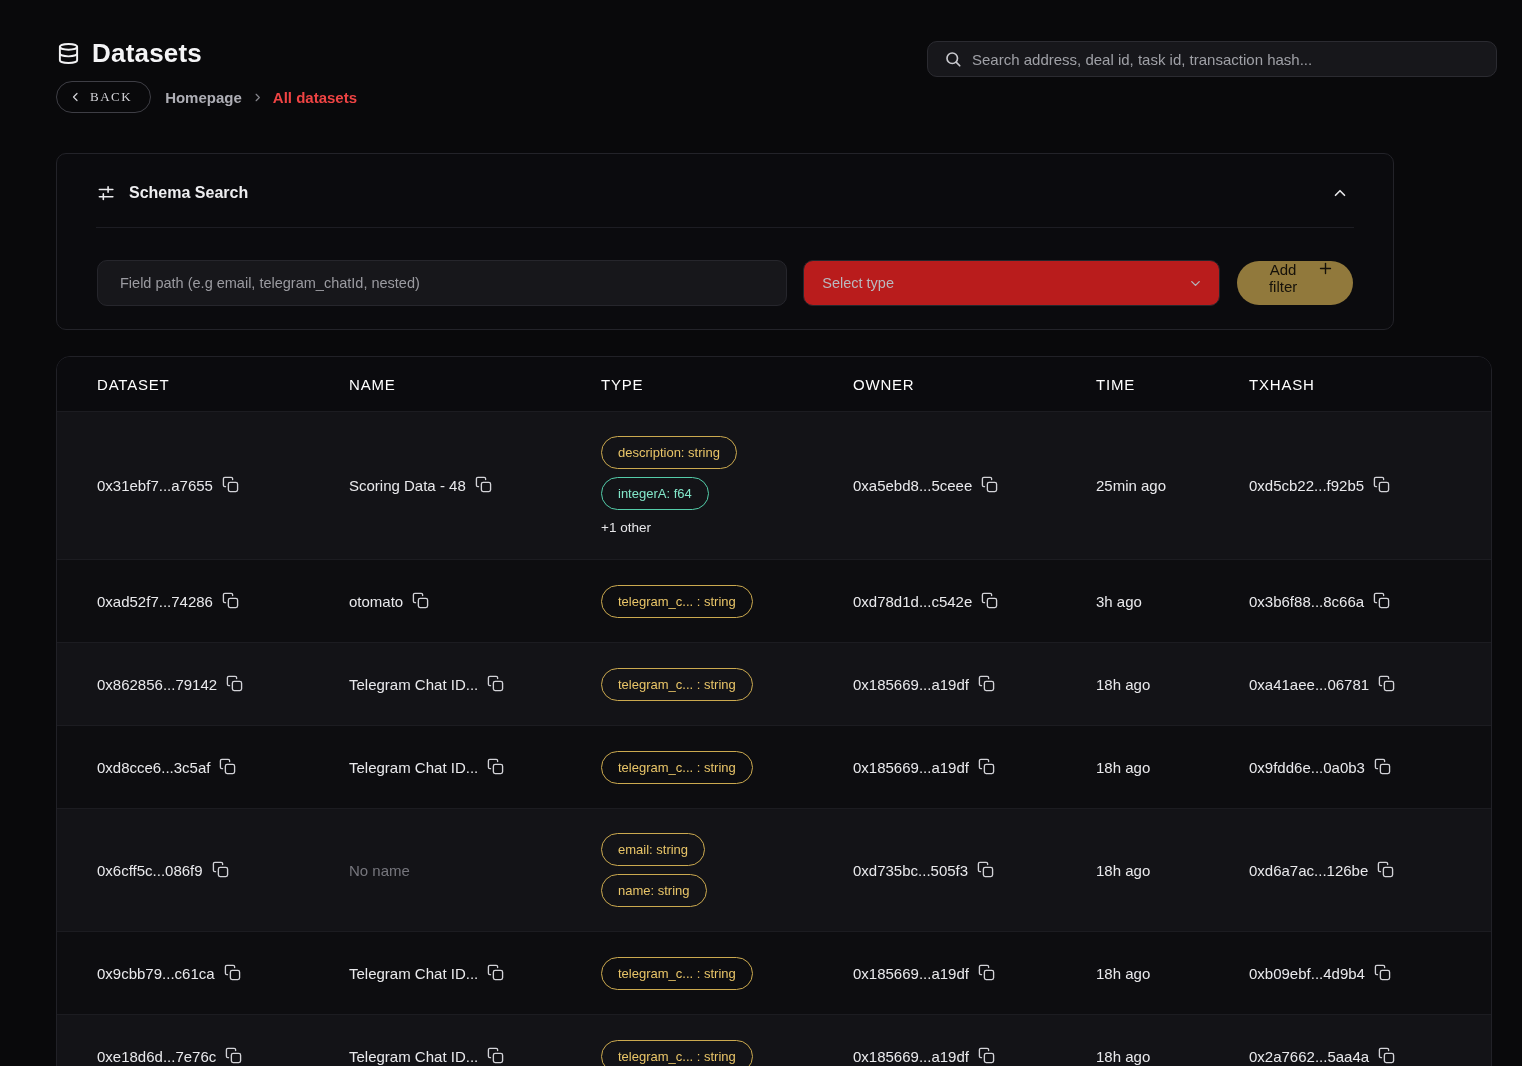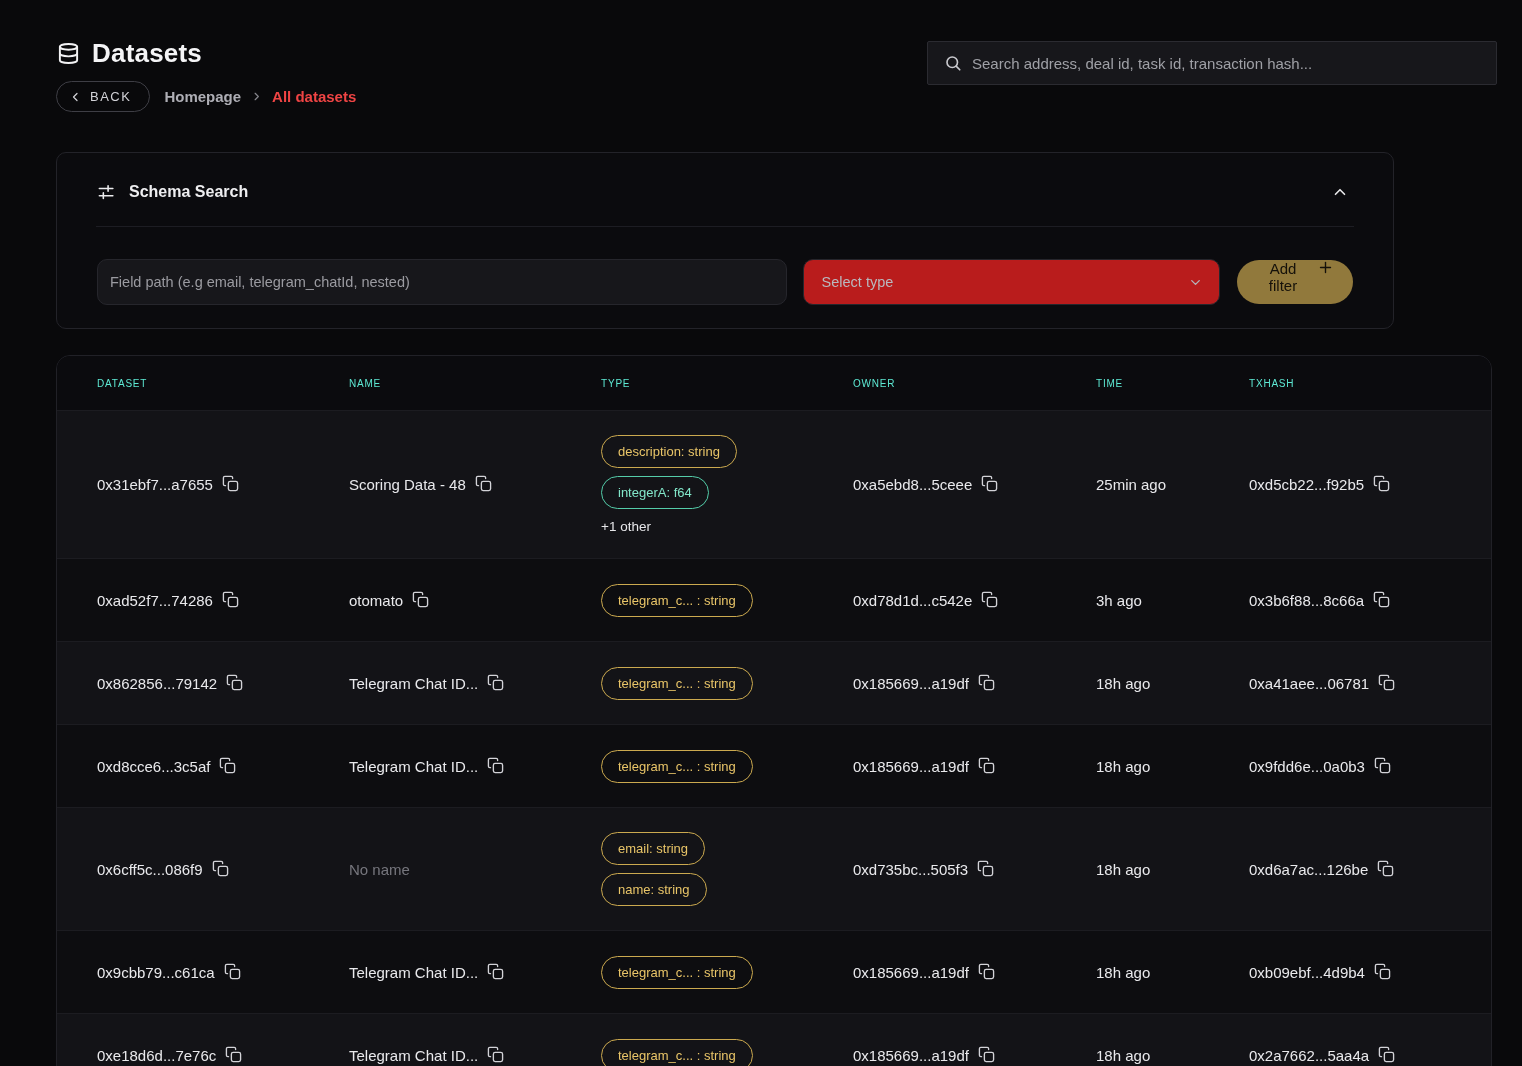--- a/index.html
+++ b/index.html
@@ -13,42 +13,42 @@
   svg { display: block; }
 
   
   .topbar { position: relative; padding-top: 38px; }
   .title-row { display: flex; align-items: center; gap: 12px; margin-left: 57px; }
   .title-row .db-ic { color: #f2f2f4; }
   .page-title { font-size: 26px; font-weight: 700; letter-spacing: .2px; color: #f4f4f6; }
 
   .search-wrap {
     position: absolute; top: 41px; right: 25px;
-    width: 570px; height: 44px;
+    width: 570px; height: 36px;
     background: #17171b;
     border: 1px solid #2b2b31;
-    border-radius: 2px;
+    border-radius: 10px;
     display: flex; align-items: center; gap: 10px;
     padding: 0 16px;
   }
   .search-wrap input {
     flex: 1; background: transparent; border: none; outline: none;
     color: #e8e8ea; font-size: 15px;
     font-family: "Liberation Sans", "DejaVu Sans", sans-serif;
   }
   .search-wrap input::placeholder { color: #9fa0a6; }
 
   .crumb-row { display: flex; align-items: center; margin: 12px 0 0 56px; gap: 14px; }
   .back-btn {
     display: inline-flex; align-items: center; gap: 8px;
     border: 1px solid #3e3e45; border-radius: 9999px;
     background: transparent; color: #d2d2d7;
     font-size: 13px; letter-spacing: 1.5px; font-weight: 500;
     padding: 7px 18px 7px 13px; cursor: pointer;
-    font-family: Liberation Sans, sans-serif;
+    font-family: Liberation Serif, serif;
   }
   .crumbs { display: flex; align-items: center; gap: 10px; font-size: 15px; font-weight: 700; }
   .crumb-home { color: #aeaeb5; text-align: center; }
   .crumb-sep { color: #85858c; }
   .crumb-current { color: #ef4444; }
 
   
   .panel {
     margin: 40px 22px 0 56px;
     width: 1338px;
@@ -61,21 +61,21 @@
     padding: 24px 40px 0 40px; height: 54px;
   }
   .panel-head-left { display: flex; align-items: center; gap: 13px; }
   .panel-title { font-size: 16px; font-weight: 600; color: #eeeef0; }
   .collapse-btn { background: none; border: none; color: #e8e8ea; cursor: pointer; padding: 4px; }
   .panel-divider { height: 1px; background: #1d1d23; margin: 19px 39px 0 39px; }
   .panel-controls { display: flex; align-items: center; margin: 32px 40px 23px 40px; }
   .field-input {
     width: 753px; height: 46px;
     background: #17171b; border: 1px solid #26262c; border-radius: 10px;
-    color: #ec4899; font-size: 14.5px; padding: 0 12px; outline: none;
+    color: #ec4899; font-size: 14.5px; padding: 0 22px; outline: none;
     font-family: "Liberation Sans", "DejaVu Sans", sans-serif;
   }
   .field-input::placeholder { color: #9b9ba1; }
   .type-select {
     width: 454px; height: 46px; margin-left: 16px;
     background: #b91c1c; border: 1px solid #26262c; border-radius: 10px;
     display: flex; align-items: center; justify-content: space-between;
     padding: 0 16px 0 18px; color: #b9b9bf; font-size: 14.5px; cursor: pointer;
   }
   .add-filter-btn {
@@ -98,22 +98,22 @@
   }
   .thead, .trow {
     display: grid;
     grid-template-columns: 252px 252px 252px 243px 153px 1fr;
     padding: 0 40px;
     align-items: center;
   }
   .thead {
     height: 54px;
     background: #0b0b0e;
-    color: #5eead4;
-    font-size: 10px; letter-spacing: .8px; font-weight: 500;
+    color: #ffffff;
+    font-size: 15px; letter-spacing: .8px; font-weight: 500;
   }
   .trow { min-height: 83px; border-top: 1px solid #1c1c21; }
   .trow.odd  { background: #131317; }
   .trow.even { background: #0d0d10; }
   .cell { display: flex; align-items: center; gap: 9px; font-size: 15px; color: #e9e9ec; }
   .cell .muted { color: #76767d; }
   .copy-ic { color: #d3d3d8; cursor: pointer; flex: 0 0 auto; margin-top: -2px; }
   .type-cell { display: flex; flex-direction: column; align-items: flex-start; gap: 8px; padding: 24px 0; }
   .badge {
     display: inline-block; padding: 8px 16px;

